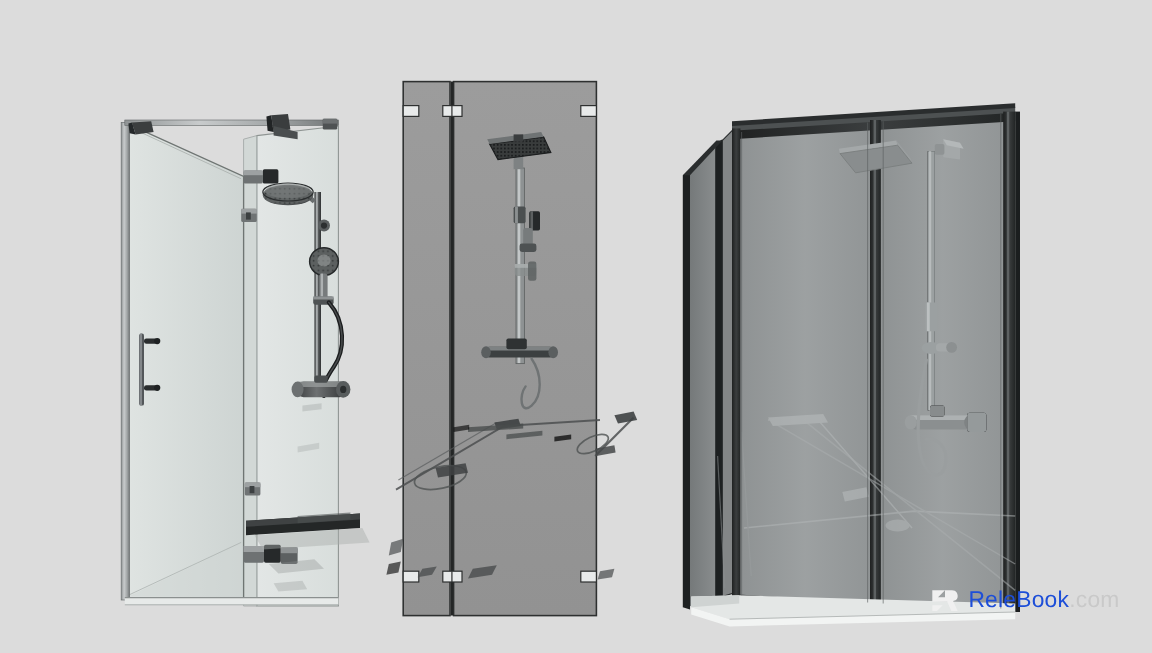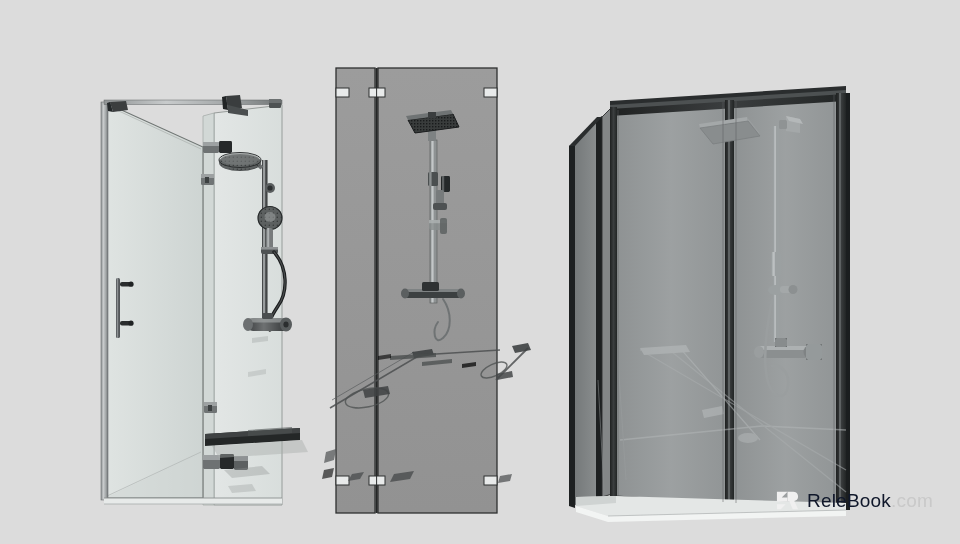--- a/index.html
+++ b/index.html
@@ -14,21 +14,21 @@
 
   
   #watermark{
     position:absolute;left:775px;top:488px;
     display:flex;align-items:center;gap:7px;
     pointer-events:none;
     z-index:40;
   }
   #wm-logo{width:25px;height:25px;position:relative;}
   #wm-text{font-size:19px;letter-spacing:.2px;}
-  #wm-text .brand{color:#0f172a;}
+  #wm-text .brand{color:#1d4ed8;}
   #wm-text .tld{color:#c9c9c9;}
 </style>
 </head>
 <body>
 
 <div id="stage">
 
   <svg class="scene" viewBox="0 0 960 544">
     <defs>
 

